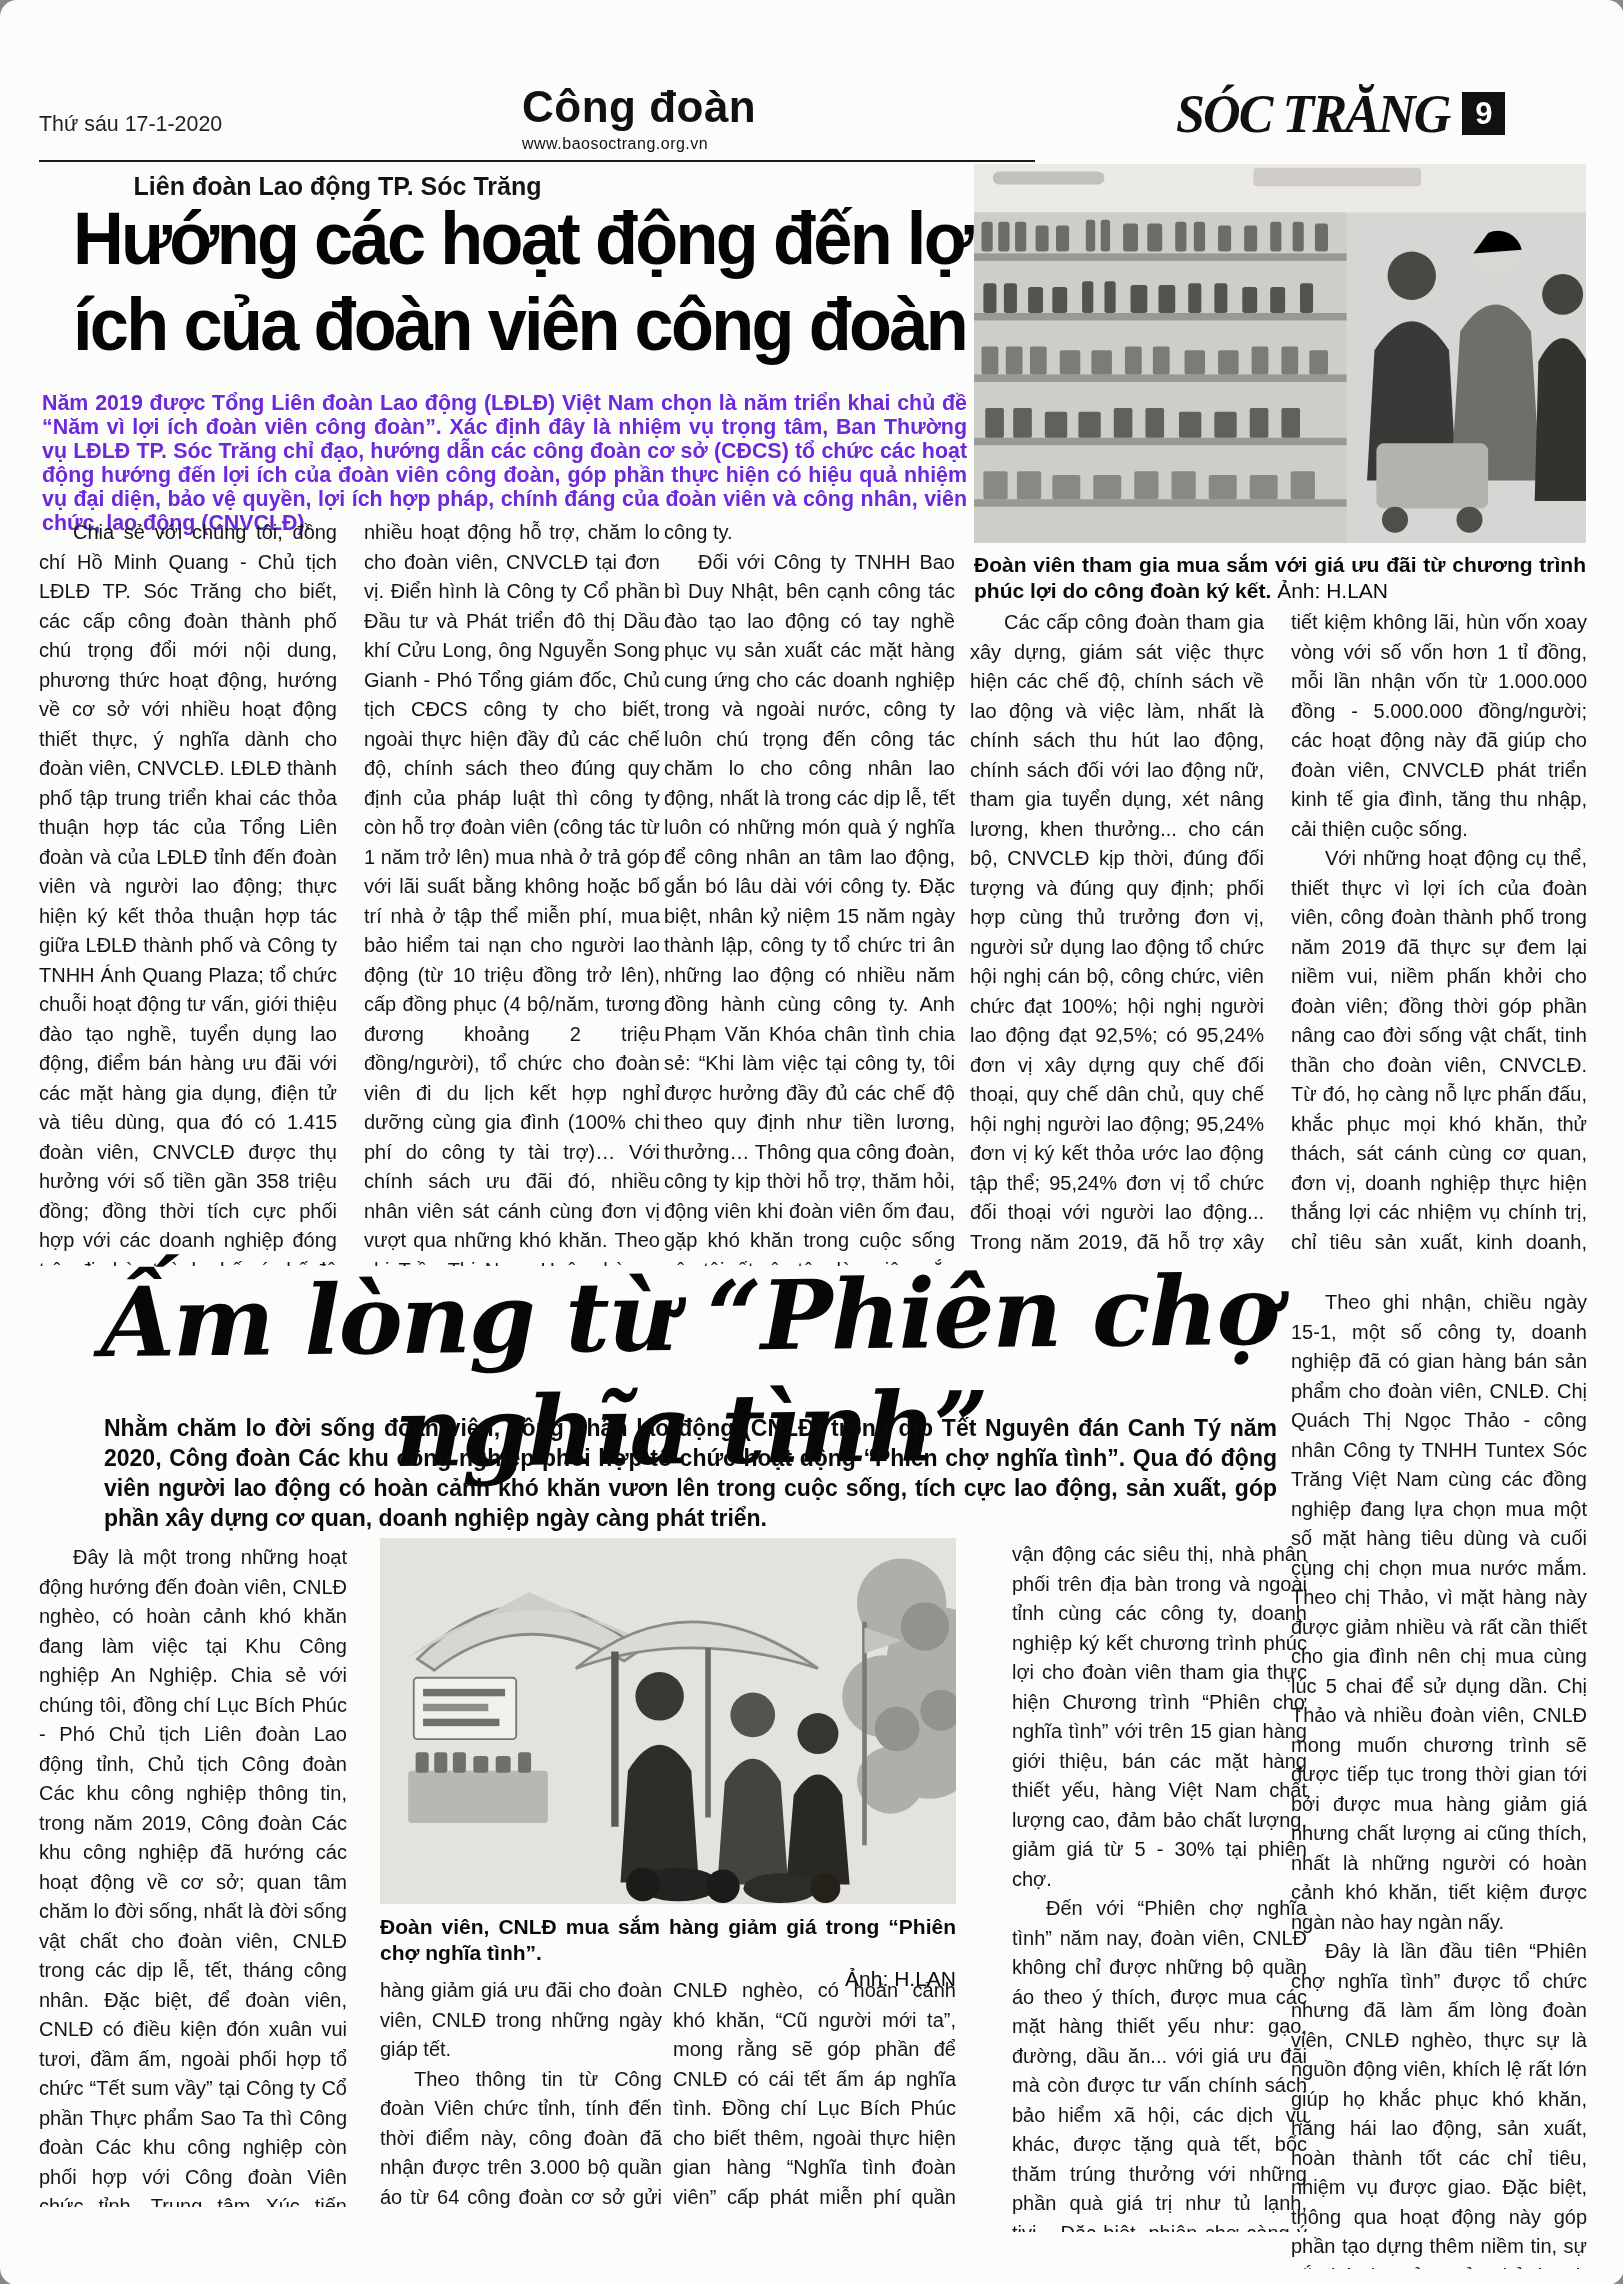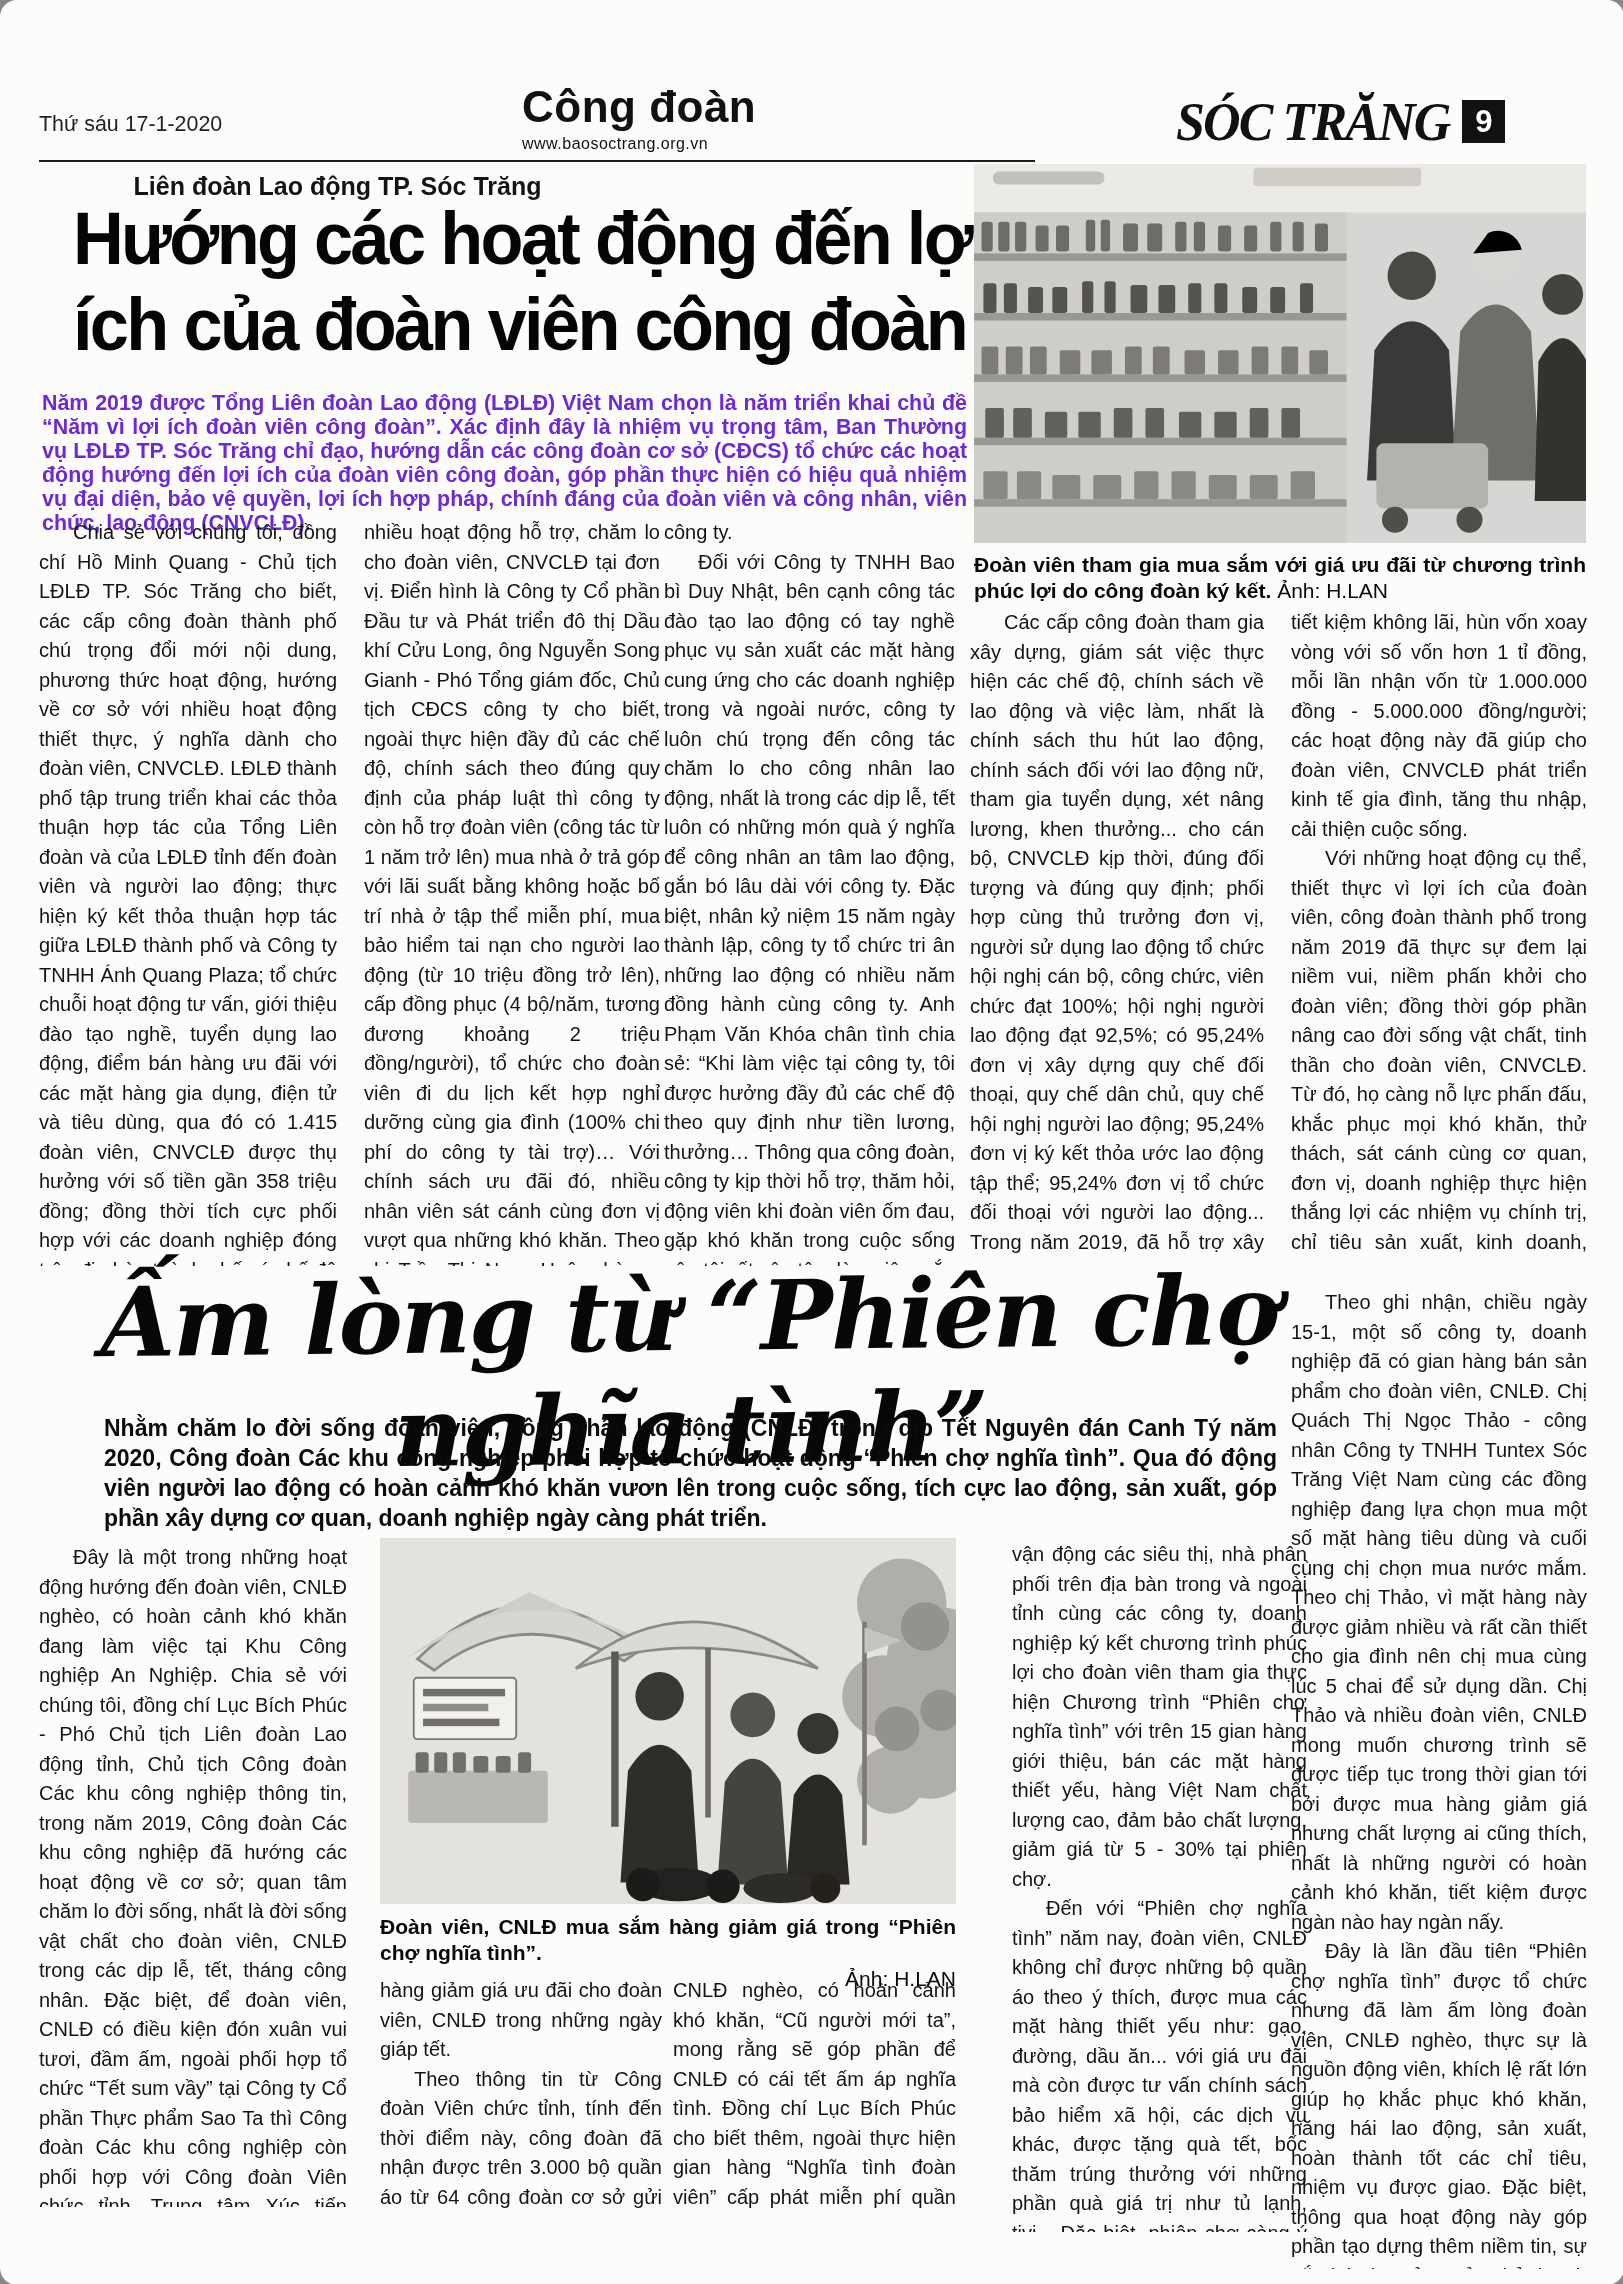--- a/index.html
+++ b/index.html
@@ -8,21 +8,21 @@
     background:#fcfcfb; color:#111; overflow:hidden;
     font-family:"Liberation Sans", sans-serif;
     border-radius:17px;
   }
   
   .hdr-date{position:absolute; left:39px; top:112px; font-size:21.4px; color:#222;}
   .hdr-center{position:absolute; left:522px; top:82px; width:522px; text-align:left;}
   .hdr-section{font-size:44px; font-weight:bold; letter-spacing:0.5px;}
   .hdr-url{font-size:16px; margin-top:3px; letter-spacing:0.5px;}
   .hdr-rule{position:absolute; left:39px; top:160px; width:996px; height:1.9px; background:#1c1c1c;}
-  .masthead{position:absolute; left:1176px; top:92px; display:flex; align-items:center;justify-content:space-between;}
+  .masthead{position:absolute; left:1176px; top:84px; display:flex; align-items:center;justify-content:space-between;}
   .masthead-name{
     font-family:"Liberation Serif", serif; font-style:italic; font-weight:bold;
     font-size:52px; letter-spacing:-1.9px; transform:scaleY(1.05); white-space:nowrap;
   }
   .masthead-pagebox{
     width:43px; height:43px; background:#111; color:#fff; margin-left:13px;
     display:flex; align-items:center; justify-content:center;
     font-size:31px; font-weight:bold;
   }
   

